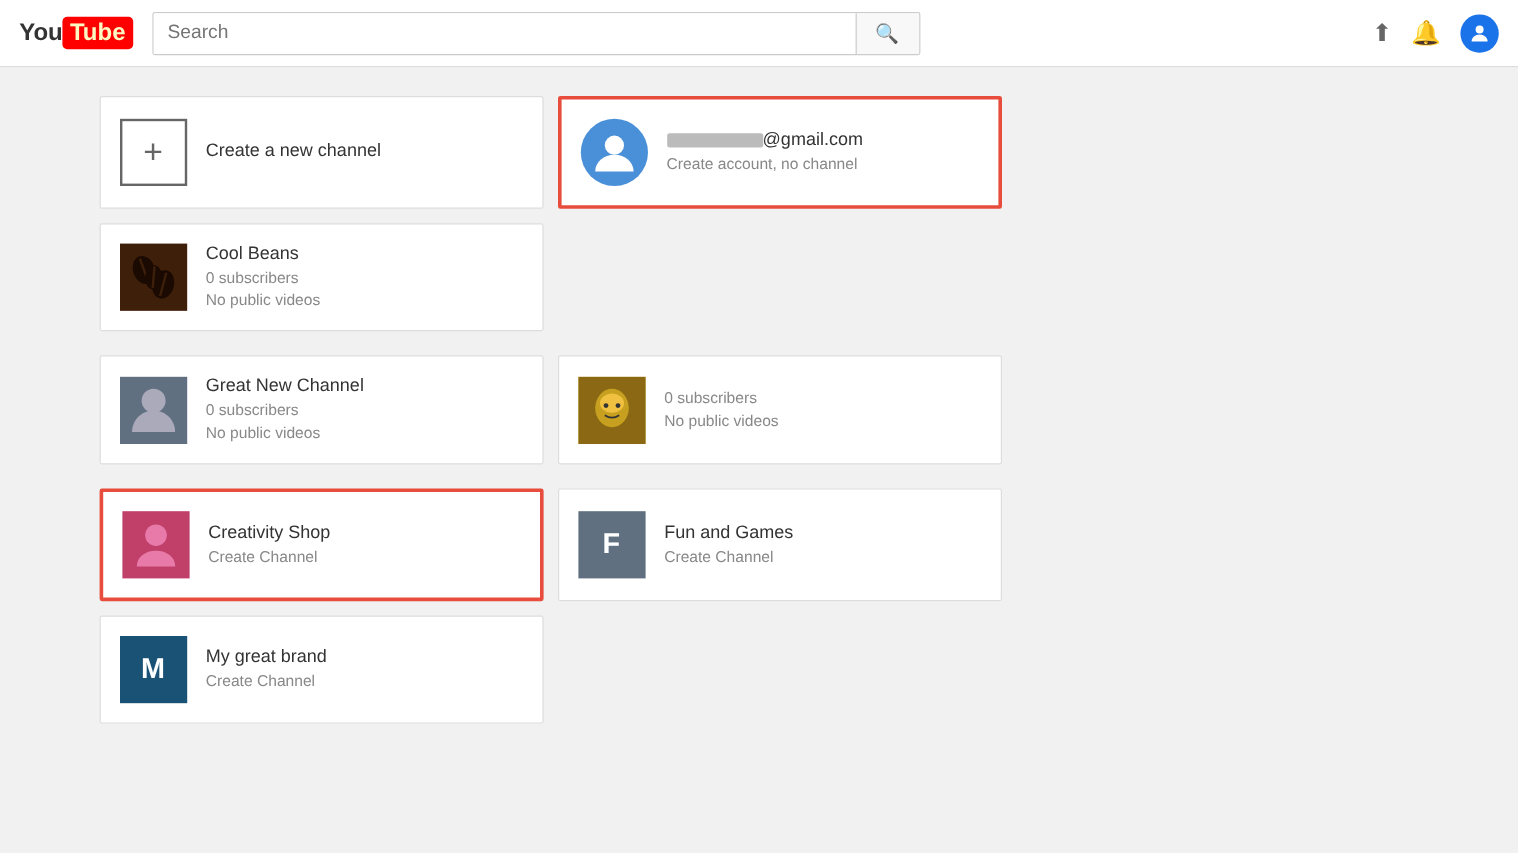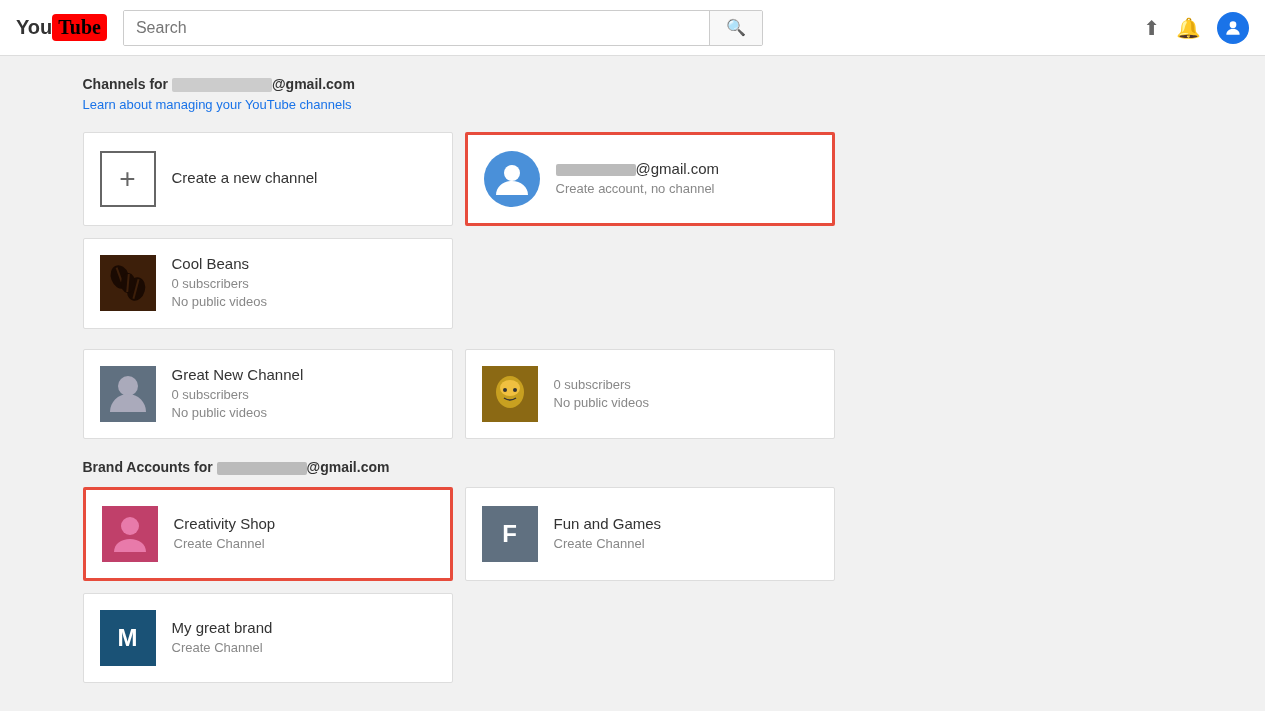--- a/index.html
+++ b/index.html
@@ -21,26 +21,26 @@
       gap: 0;
     }
     .logo-you {
       font-size: 20px;
       font-weight: bold;
       color: #333;
       font-family: Arial, sans-serif;
     }
     .logo-tube {
       background: #ff0000;
-      color: #000000;
+      color: #fef9c3;
       font-size: 20px;
       font-weight: bold;
       padding: 2px 6px;
       border-radius: 4px;
-      font-family: Liberation Serif, serif;
+      font-family: Liberation Sans, sans-serif;
     }
     .search-bar {
       display: flex;
       flex: 1;
       max-width: 640px;
       border: 1px solid #ccc;
       border-radius: 2px;
       overflow: hidden;
     }
     .search-input {
@@ -290,27 +290,20 @@
         <circle cx="12" cy="8" r="4"></circle>
         <path d="M4 20c0-4 3.6-7 8-7s8 3 8 7"></path>
       </svg>
     </div>
   </div>
 </div>
 
 <div class="main-content">
 
   <div class="header-title-row">
-    <div class="section-header">
-      <div class="channels-for">
-        <span>Channels for</span>
-        <span class="blurred-email"></span><span>@gmail.com</span>
-      </div>
-      <a class="learn-link">Learn about managing your YouTube channels</a>
-    </div>
   </div>
 
   <div class="channels-grid">
 
     <div class="channel-card">
       <div class="channel-icon-plus">+</div>
       <div class="channel-info">
         <div class="channel-name">Create a new channel</div>
       </div>
     </div>
@@ -378,24 +371,20 @@
           <path d="M22 32 Q28 36 34 32" stroke="#333" stroke-width="1.5" fill="none"></path>
         </svg>
       </div>
       <div class="channel-info">
         <div class="channel-sub">0 subscribers</div>
         <div class="channel-sub">No public videos</div>
       </div>
     </div>
   </div>
 
-  <div class="section-label">
-    <span>Brand Accounts for</span>
-    <span class="blurred-email" style="width:90px;height:13px;background:#bbb;display:inline-block;vertical-align:middle;"></span><span>@gmail.com</span>
-  </div>
 
   <div class="channels-grid">
 
     <div class="channel-card selected">
       <div class="creativity-avatar">
         <svg width="40" height="44" viewBox="0 0 40 44" fill="none">
           <circle cx="20" cy="14" r="9" fill="#e87aaa"></circle>
           <path d="M4 40c0-8 7.2-13 16-13s16 5 16 13" fill="#e87aaa"></path>
         </svg>
       </div>

